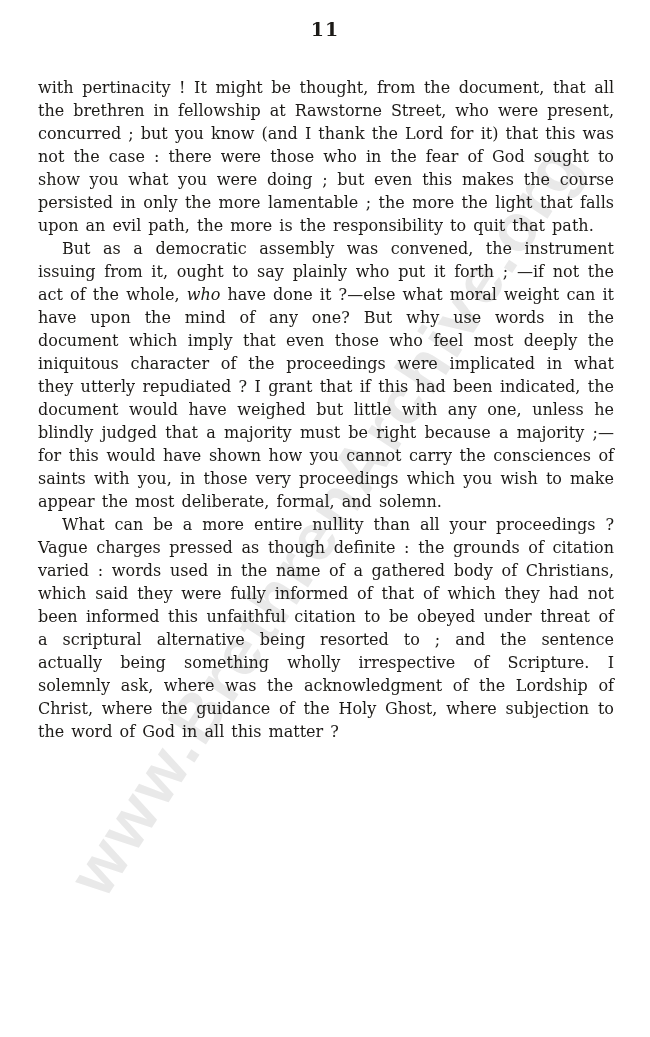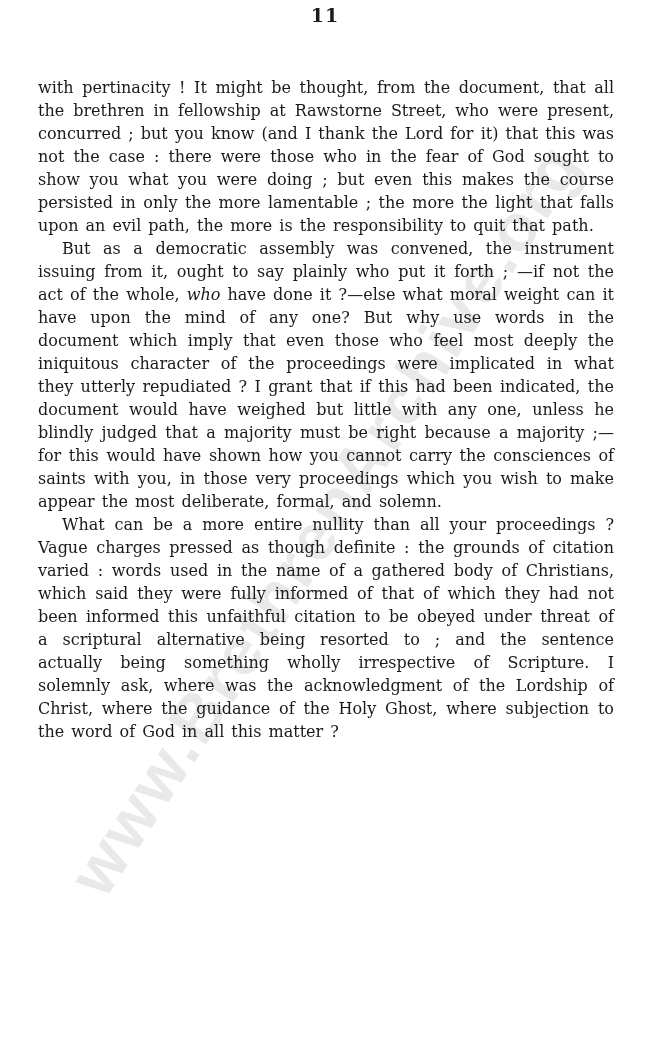--- a/index.html
+++ b/index.html
@@ -31,21 +31,21 @@
     font-size: 66px;
     letter-spacing: 3px;
     color: rgba(120, 120, 120, 0.16);
     white-space: nowrap;
     z-index: 1;
     user-select: none;
     pointer-events: none;
   }
   .page-number {
     position: absolute;
-    top: 4px;
+    top: 18px;
     left: 0;
     width: 100%;
     text-align: center;
     font-size: 19px;
     font-weight: bold;
     letter-spacing: 1px;
     z-index: 2;
   }
   .page-text {
     position: absolute;

